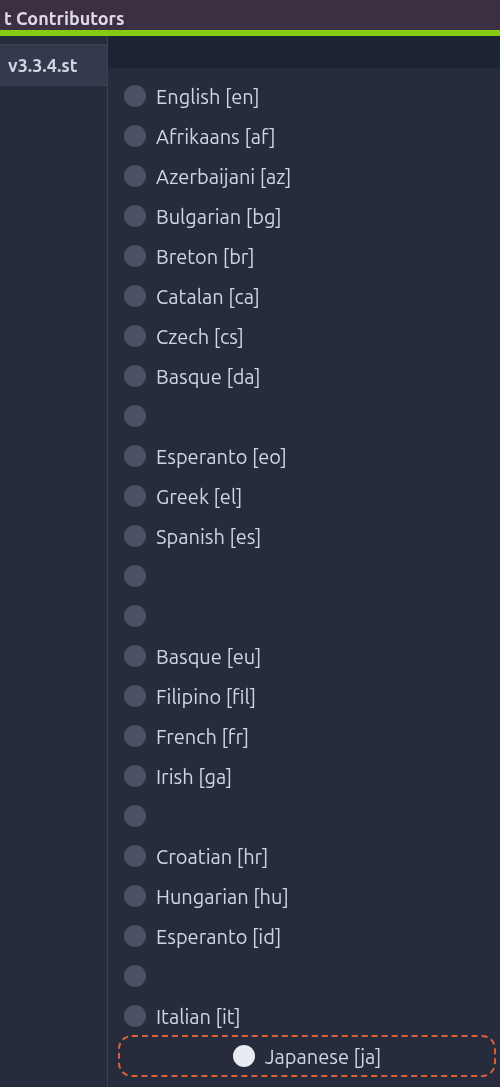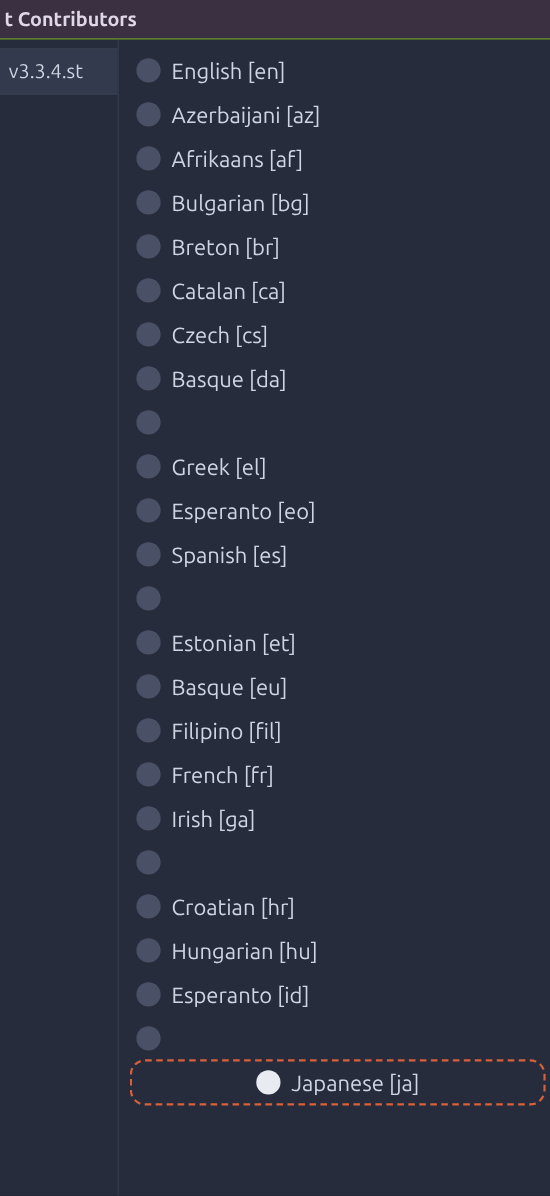--- a/index.html
+++ b/index.html
@@ -11,53 +11,55 @@
       font-family: -apple-system, BlinkMacSystemFont, "Segoe UI", Ubuntu, sans-serif;
       background: #1c2331;
       width: 500px;
       height: 1087px;
       overflow: hidden;
       position: relative;
     }
     .title-bar {
       background: #3a3042;
       height: 36px;
-      border-bottom: 1px solid #84cc16;
+      border-bottom: 6px solid #84cc16;
       color: #e0d8e8;
       font-weight: bold;
       font-size: 18px;
       padding-left: 4px;
       line-height: 36px;
     }
     .content-area {
       display: flex;
       height: calc(100% - 36px);
     }
     .left-column {
       width: 108px;
       flex-shrink: 0;
       background: #262c3b;
       border-right: 1px solid #3a4152;
+      font-weight: bold;
     }
     .version-tab {
       background: #333a4d;
       color: #cfd5e3;
       font-size: 18px;
       padding: 10px 8px;
       border-bottom: 1px solid #3a4152;
       border-top: 1px solid #3a4152;
       margin-top: 8px;
       white-space: nowrap;
       overflow: hidden;
     }
     .list-panel {
       flex: 1;
       background: #262c3b;
       padding: 8px 4px 0 10px;
       overflow: hidden;
+      margin-top: 32px;
     }
     .radio-item {
       display: flex;
       align-items: center;
       height: 40px;
       cursor: pointer;
       border-radius: 3px;
       padding: 0 6px;
     }
     .radio-item.highlighted {
@@ -98,28 +100,28 @@
       <span>v3.3.4.st</span>
     </div>
   </div>
   <div class="list-panel" id="language-list">
   <div class="radio-item">
         <div class="radio-circle"></div>
         <span class="radio-label">English [en]</span>
       </div>
       <div class="radio-item">
         <div class="radio-circle"></div>
+        <span class="radio-label">Afrikaans [af]</span>
+      </div>
+      <div class="radio-item">
+        <div class="radio-circle"></div>
         <span class="radio-label">Azerbaijani [az]</span>
       </div>
       <div class="radio-item">
         <div class="radio-circle"></div>
-        <span class="radio-label">Afrikaans [af]</span>
-      </div>
-      <div class="radio-item">
-        <div class="radio-circle"></div>
         <span class="radio-label">Bulgarian [bg]</span>
       </div>
       <div class="radio-item">
         <div class="radio-circle"></div>
         <span class="radio-label">Breton [br]</span>
       </div>
       <div class="radio-item">
         <div class="radio-circle"></div>
         <span class="radio-label">Catalan [ca]</span>
       </div>
@@ -129,36 +131,35 @@
       </div>
       <div class="radio-item">
         <div class="radio-circle"></div>
         <span class="radio-label">Basque [da]</span>
       </div>
       <div class="radio-item">
         <div class="radio-circle"></div>
       </div>
       <div class="radio-item">
         <div class="radio-circle"></div>
+        <span class="radio-label">Esperanto [eo]</span>
+      </div>
+      <div class="radio-item">
+        <div class="radio-circle"></div>
         <span class="radio-label">Greek [el]</span>
       </div>
       <div class="radio-item">
         <div class="radio-circle"></div>
-        <span class="radio-label">Esperanto [eo]</span>
-      </div>
-      <div class="radio-item">
-        <div class="radio-circle"></div>
         <span class="radio-label">Spanish [es]</span>
       </div>
       <div class="radio-item">
         <div class="radio-circle"></div>
       </div>
       <div class="radio-item">
         <div class="radio-circle"></div>
-        <span class="radio-label">Estonian [et]</span>
       </div>
       <div class="radio-item">
         <div class="radio-circle"></div>
         <span class="radio-label">Basque [eu]</span>
       </div>
       <div class="radio-item">
         <div class="radio-circle"></div>
         <span class="radio-label">Filipino [fil]</span>
       </div>
       <div class="radio-item">
@@ -179,19 +180,23 @@
       <div class="radio-item">
         <div class="radio-circle"></div>
         <span class="radio-label">Hungarian [hu]</span>
       </div>
       <div class="radio-item">
         <div class="radio-circle"></div>
         <span class="radio-label">Esperanto [id]</span>
       </div>
       <div class="radio-item">
         <div class="radio-circle"></div>
+      </div>
+      <div class="radio-item">
+        <div class="radio-circle"></div>
+        <span class="radio-label">Italian [it]</span>
       </div>
       <div class="radio-item highlighted">
         <div class="radio-circle selected"></div>
         <span class="radio-label">Japanese [ja]</span>
       </div>
     </div>
 </div>
 
 </body></html>

